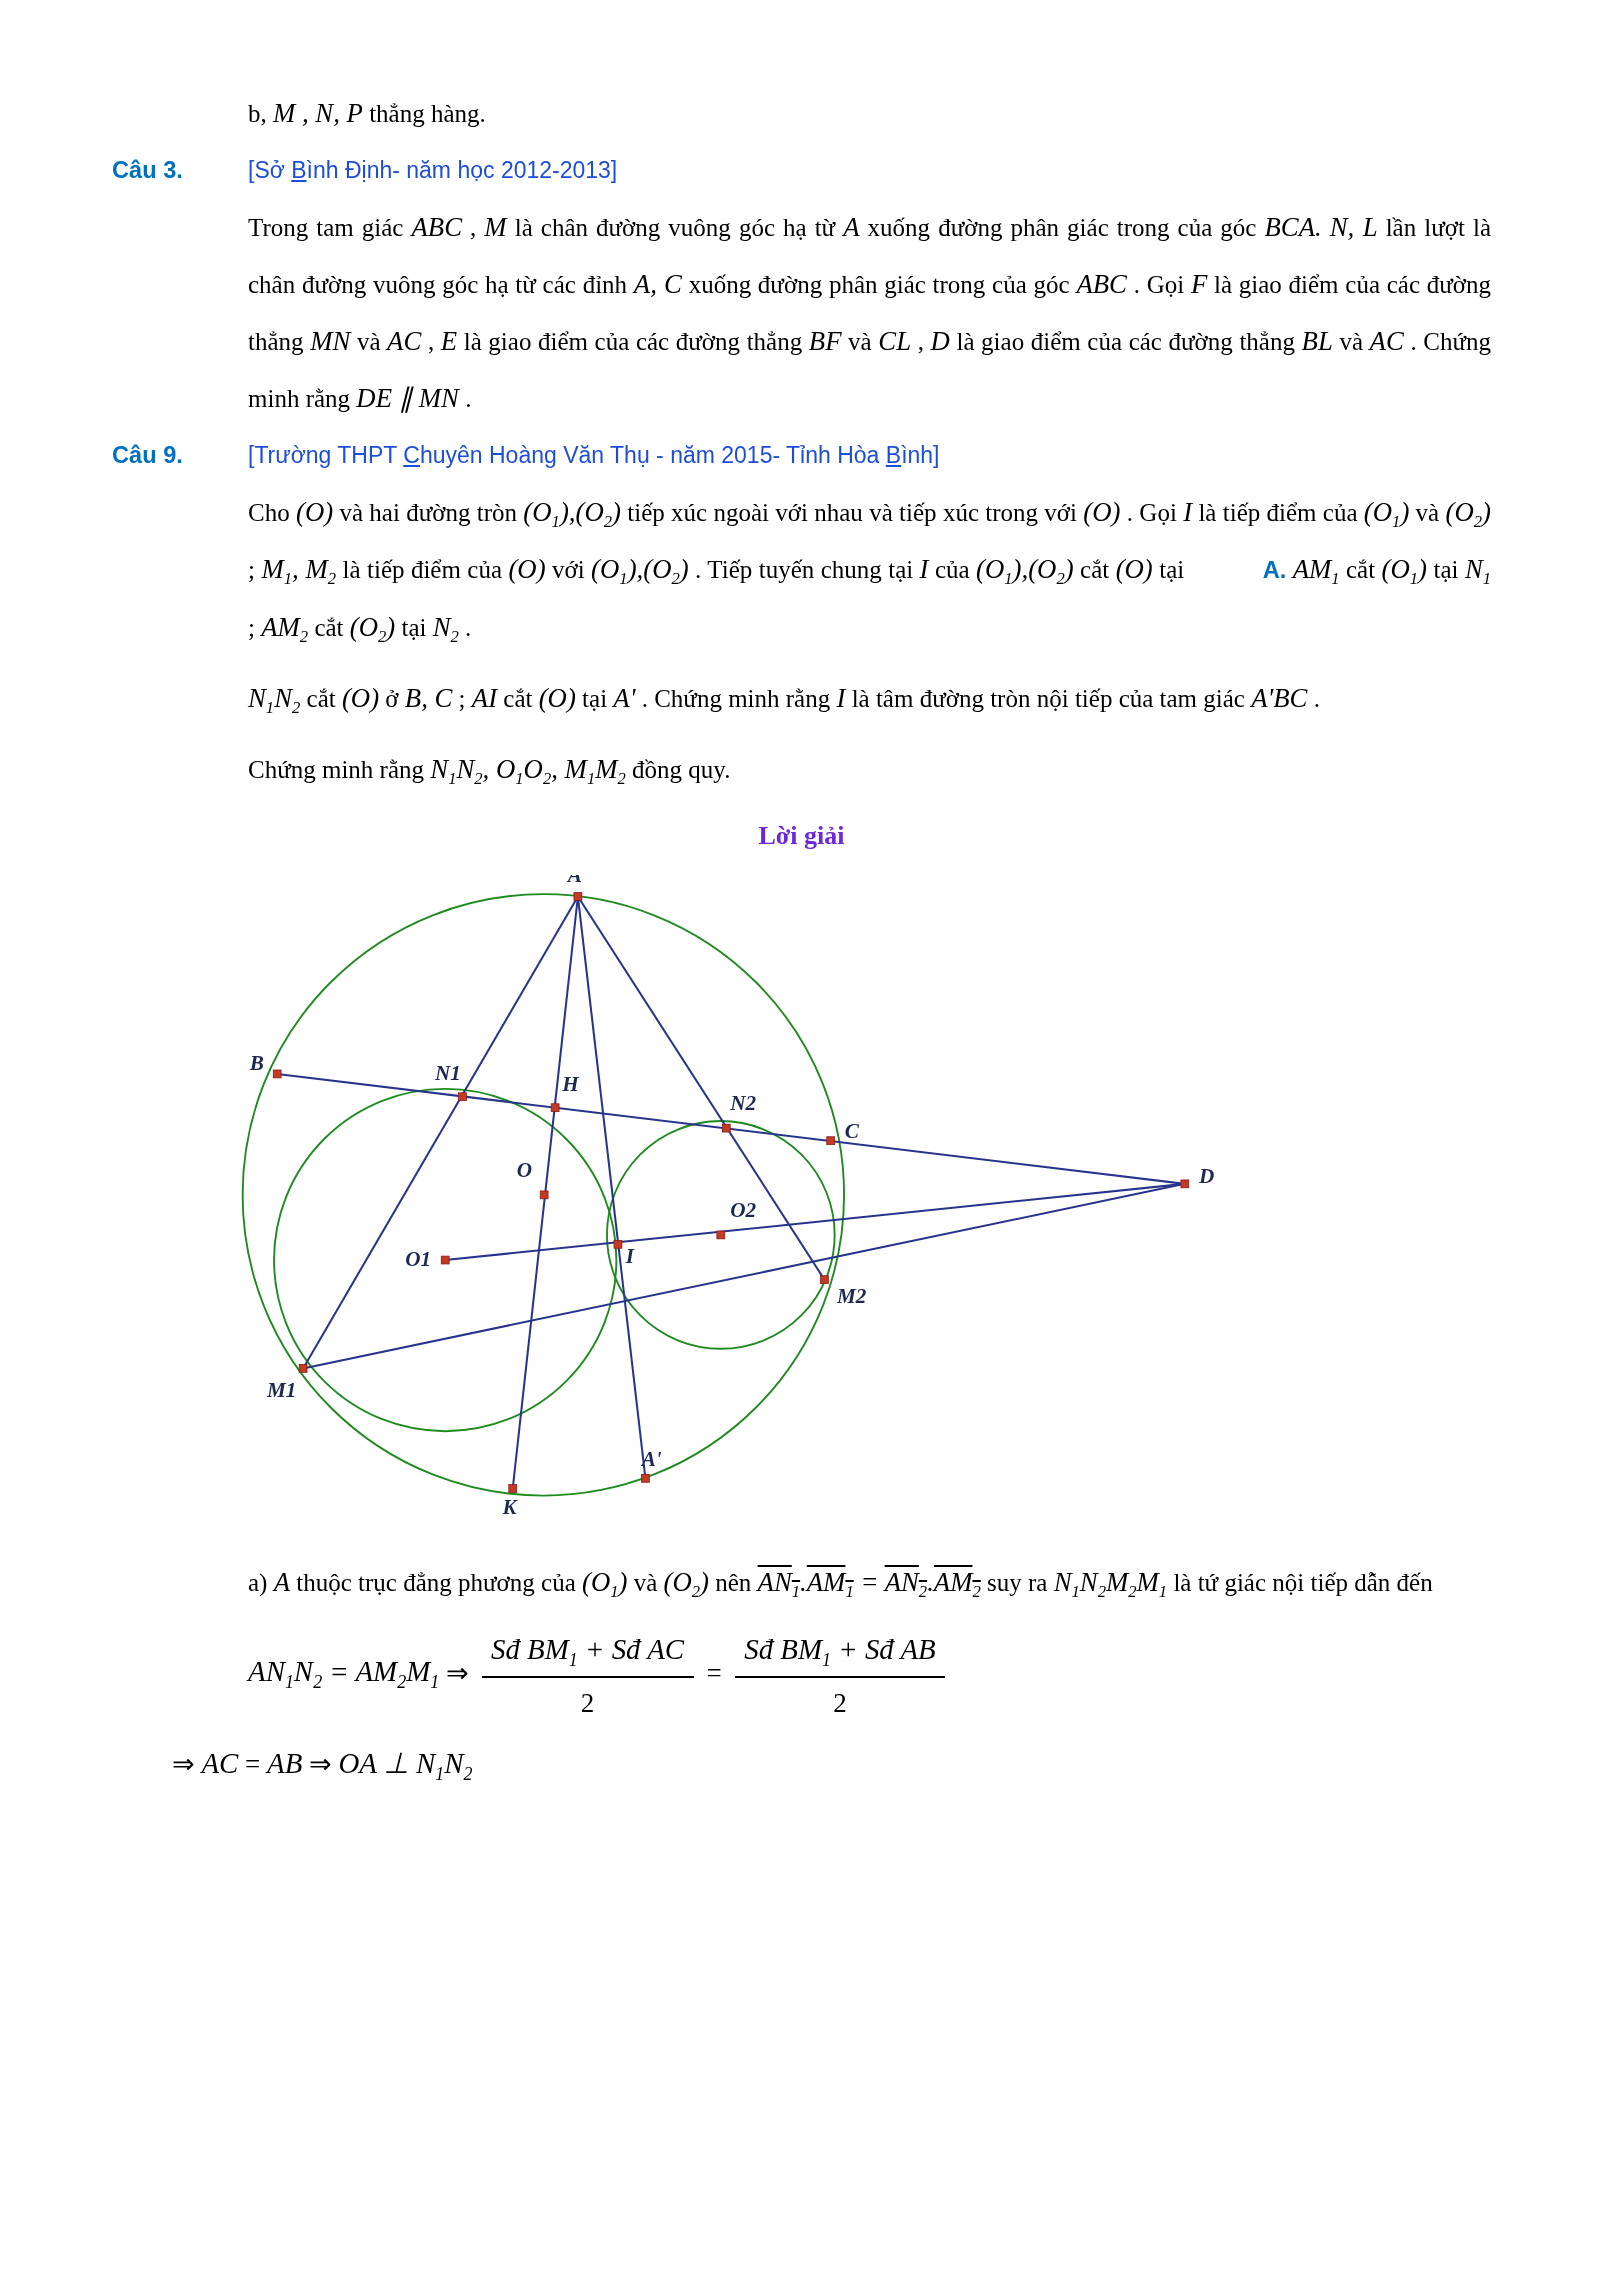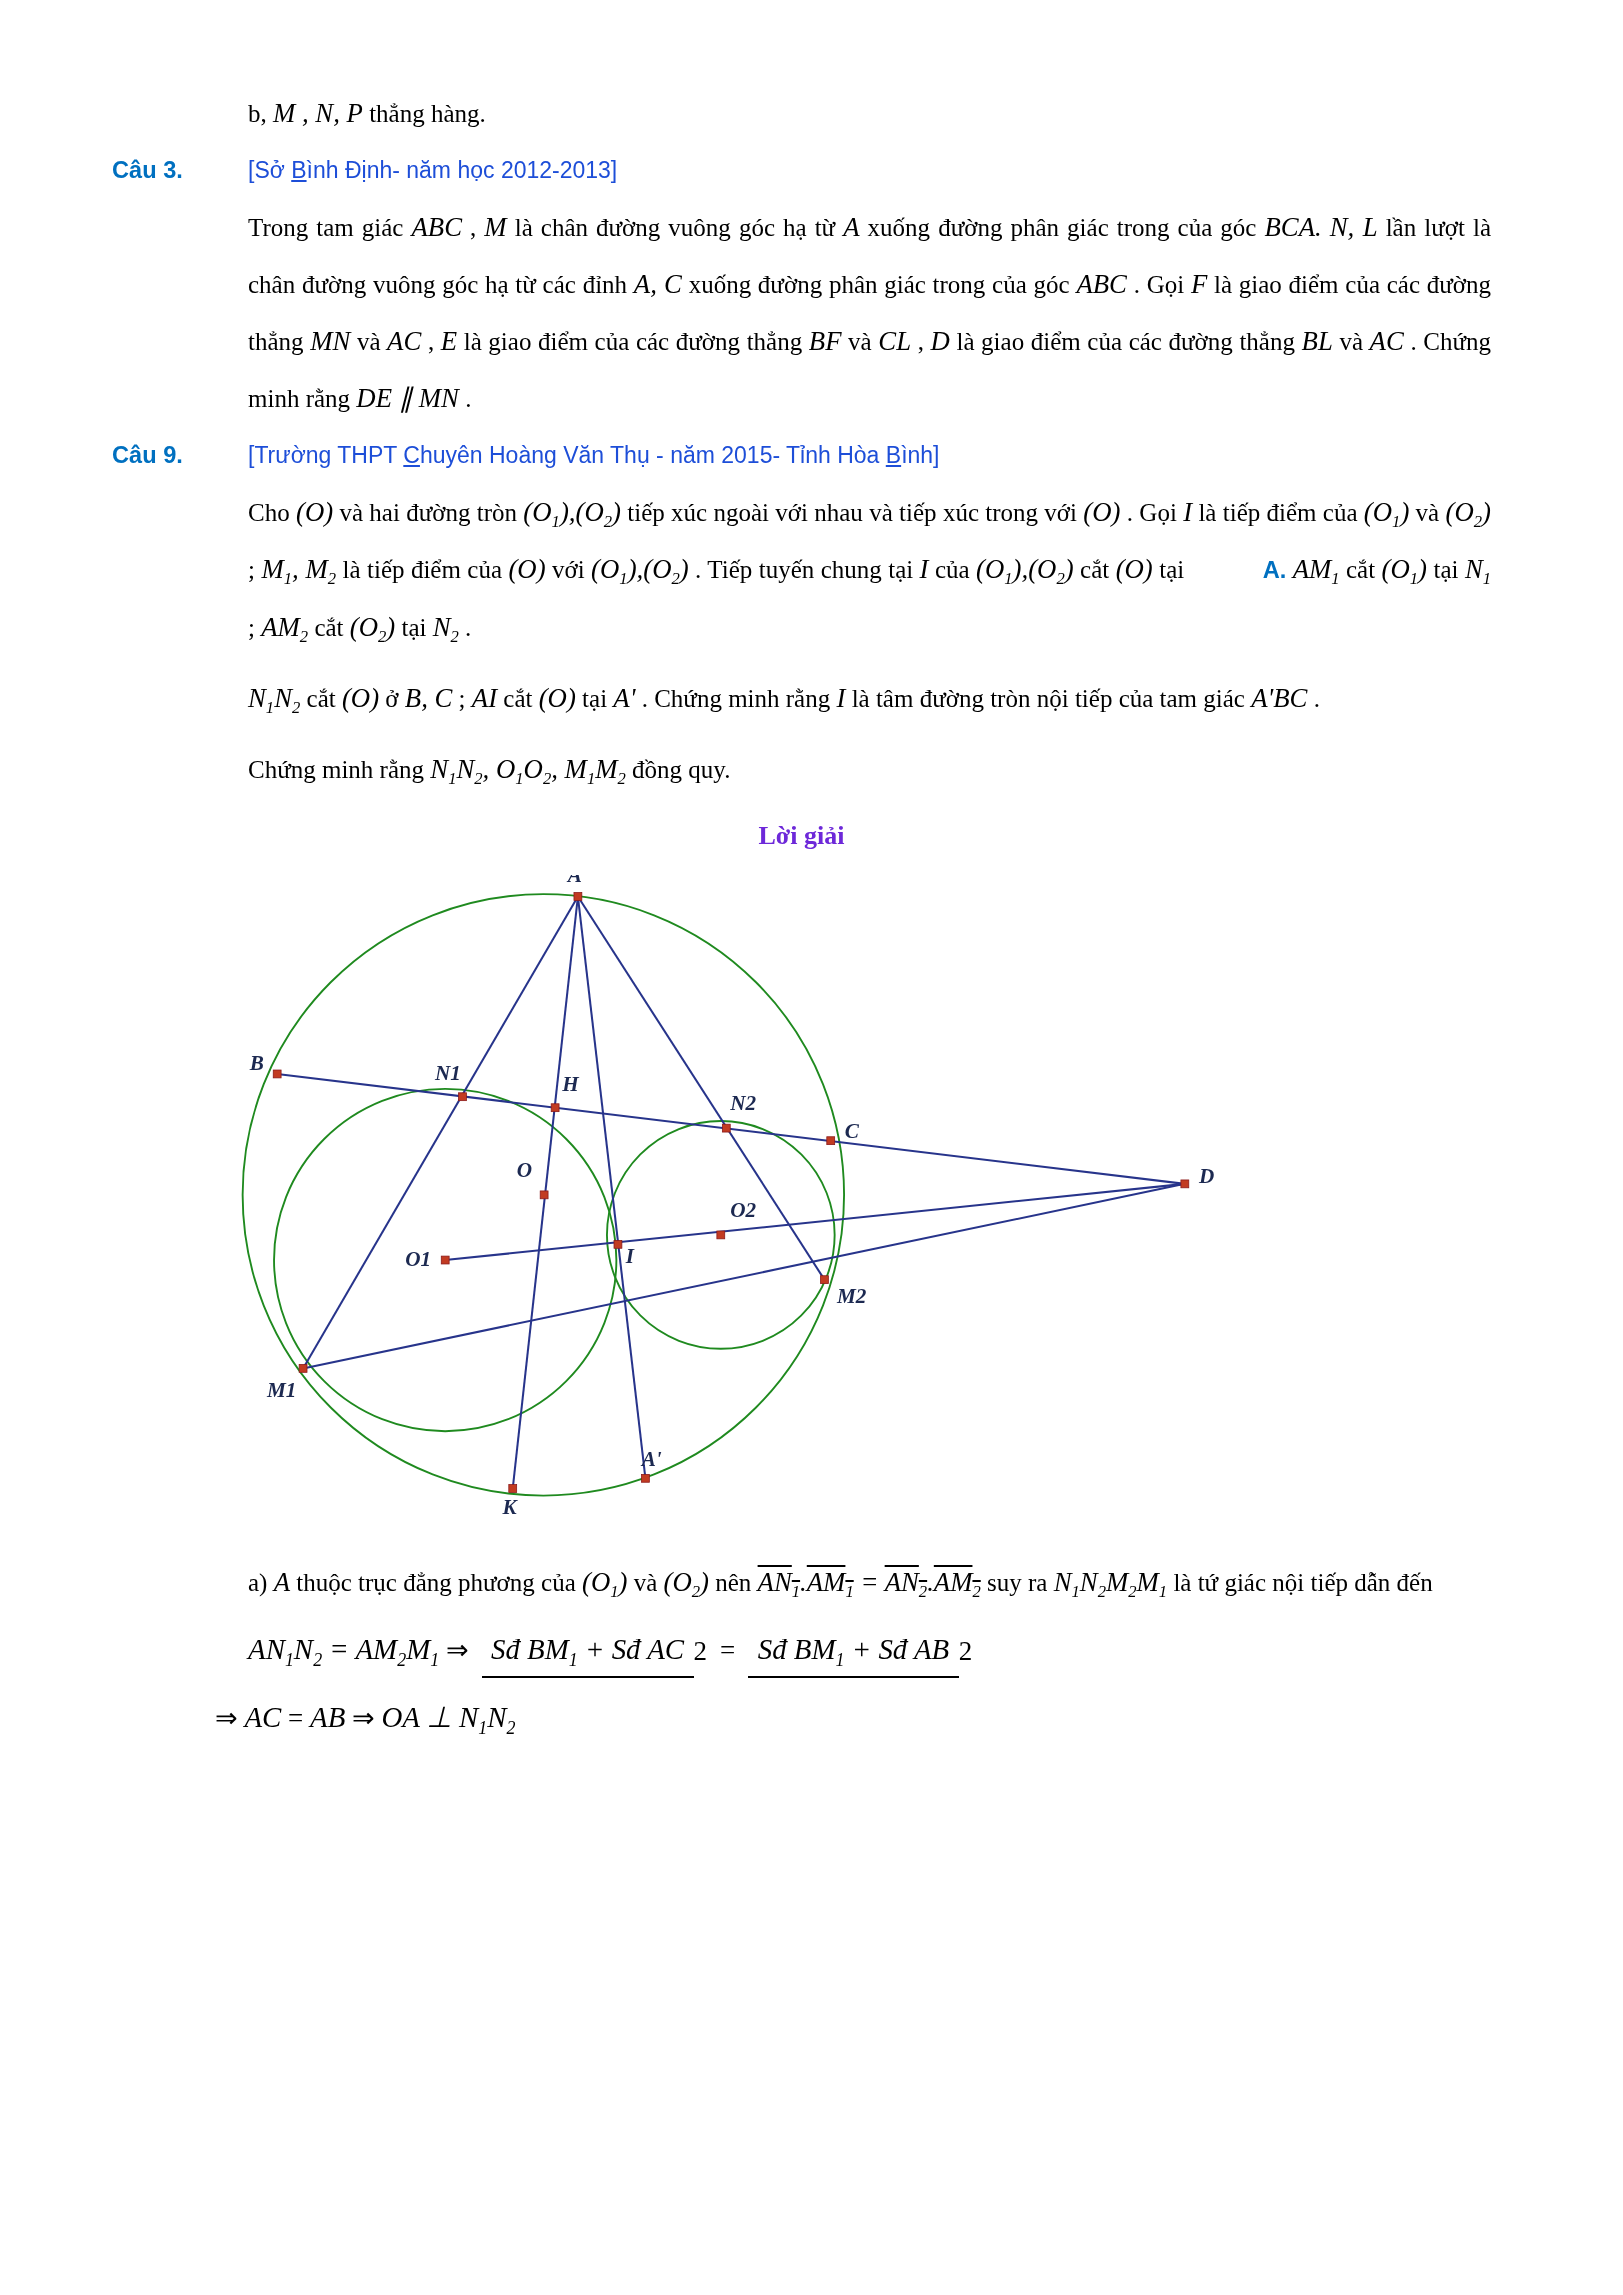--- a/index.html
+++ b/index.html
@@ -43,23 +43,23 @@
   }
   .diagram { margin: 11px 0 4.7px 100px; }
   svg text {
     font-family: "Liberation Serif", serif;
     font-size: 27px; font-style: italic; font-weight: bold;
   }
   .formula {
     margin: 15.7px 0 0 136px;
     line-height: 1.5; font-size: 27px;
   }
-  .formula2 { margin: 11px 0 0 103px; line-height: 57px; font-size: 27px; }
+  .formula2 { margin: 11px 0 0 60px; line-height: 57px; font-size: 27px; }
   .frac {
-    display: inline-flex; flex-direction: row;
+    display: inline-flex; flex-direction: column;
     text-align: center; vertical-align: middle; margin: 0 6.3px;
   }
   .frac .num { border-bottom: 2px solid #000; padding: 1.6px 9.4px 4.7px; }
   .frac .den { padding-top: 4.7px; }
   .mt { margin-top: 14px; }
   .mt-lg { margin-top: 20.4px; }
 </style>
 </head>
 <body>
 

